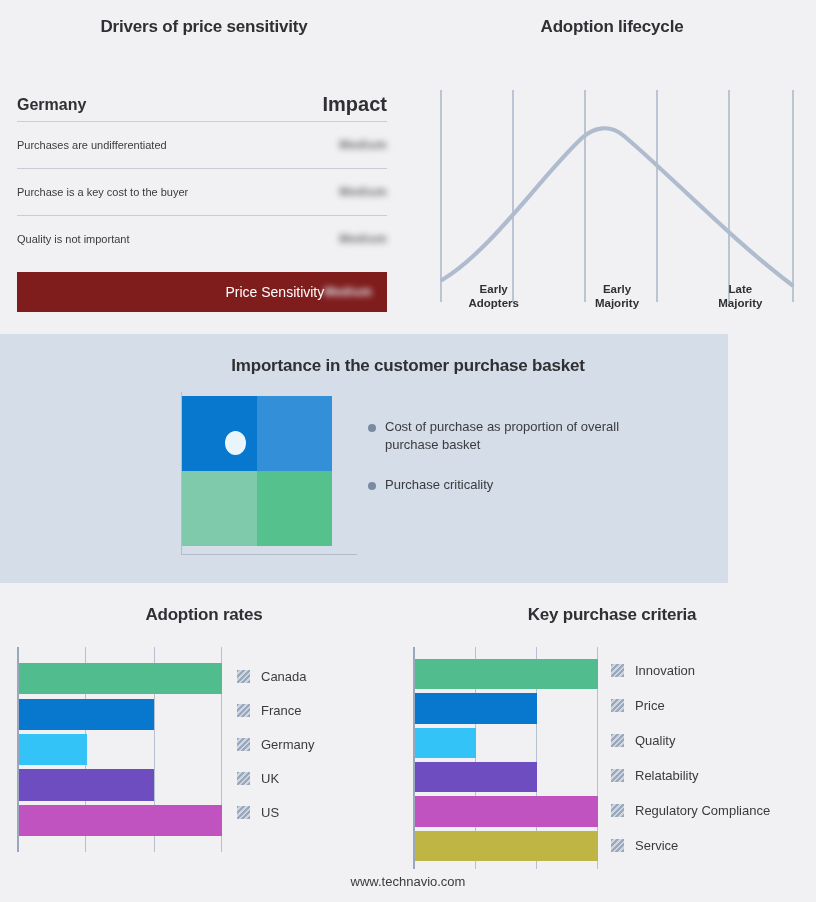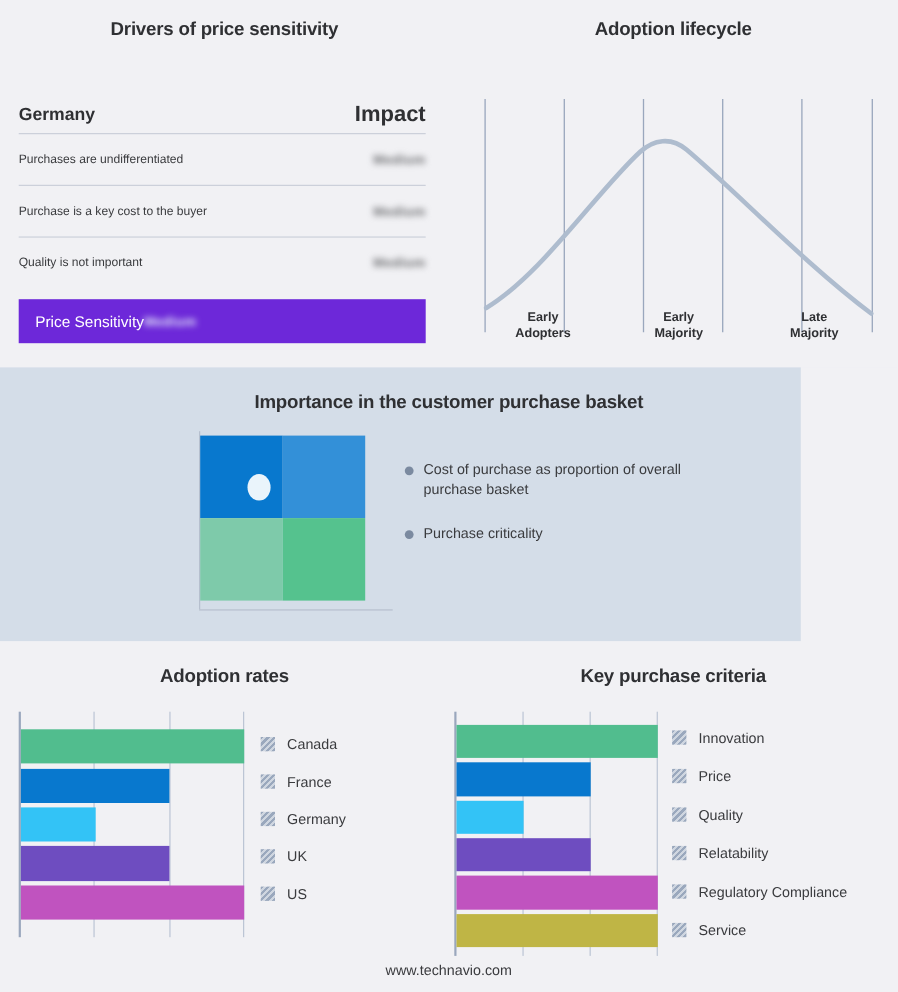--- a/index.html
+++ b/index.html
@@ -28,22 +28,22 @@
   .dr-head .dr-driver { font-size: 16px; font-weight: bold; color: #2f3033; }
   .dr-head .dr-impact { font-size: 20px; font-weight: bold; color: #2f3033; }
   .dr-rule { height: 1px; background: #c8cdd8; width: 100%; }
   .dr-body { height: 46px; }
   .dr-body .dr-driver { font-size: 11px; color: #3a3b3e; }
   .blurval {
     font-size: 12px; color: #6d6e71; font-weight: 600;
     filter: blur(3.1px); letter-spacing: 0.4px; user-select: none;
   }
   .dr-hl {
-    height: 40px; background: #6d28d9; display: flex; align-items: center;
-    justify-content: flex-start; padding: 0 15px; margin-top: 10px;
+    height: 40px; background: #7f1d1d; display: flex; align-items: center;
+    justify-content: flex-end; padding: 0 15px; margin-top: 10px;
   }
   .dr-hl .dr-driver { font-size: 14px; color: #ffffff; }
   .dr-hl .blurval { color: #e8f1fa; }
 
   
   #lifecycle-panel { position: absolute; left: 408px; top: 0; width: 408px; height: 334px; }
   #lifecycle-panel .panel-title { position: absolute; left: 0; top: 17px; width: 408px; }
   #lc-plot { position: absolute; left: 24px; top: 80px; width: 370px; height: 232px; }
   #lc-svg { position: absolute; left: 0; top: 0; }
   #lc-labels { position: absolute; left: 0; bottom: 0; width: 370px; height: 44px; display: flex; }

